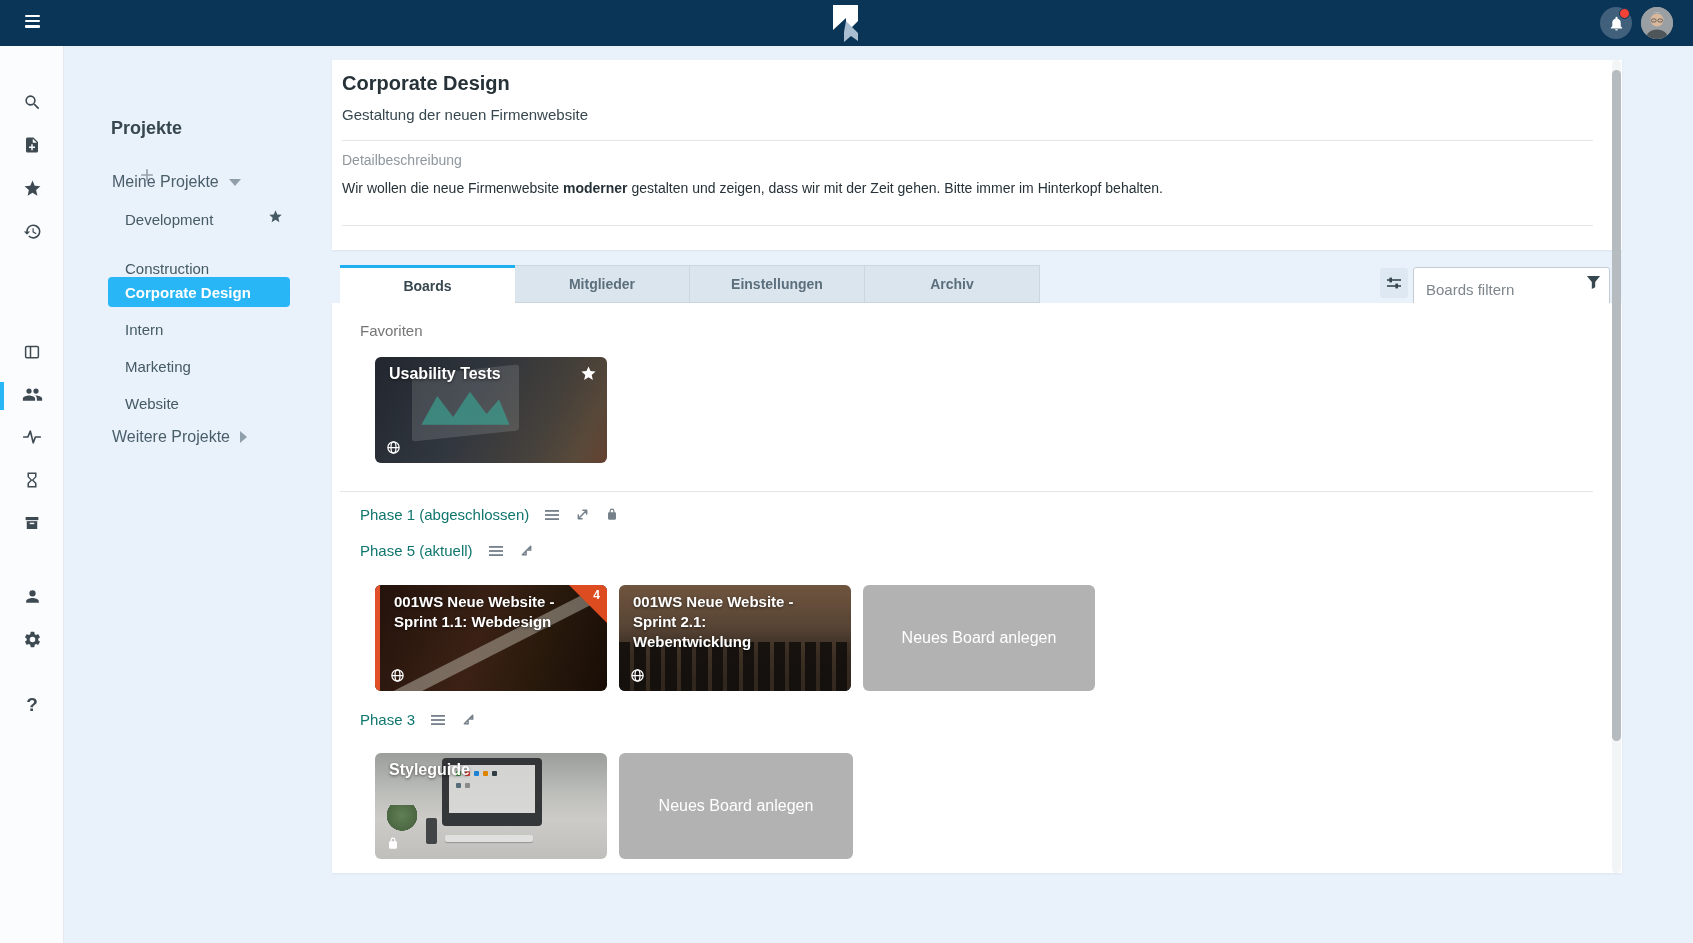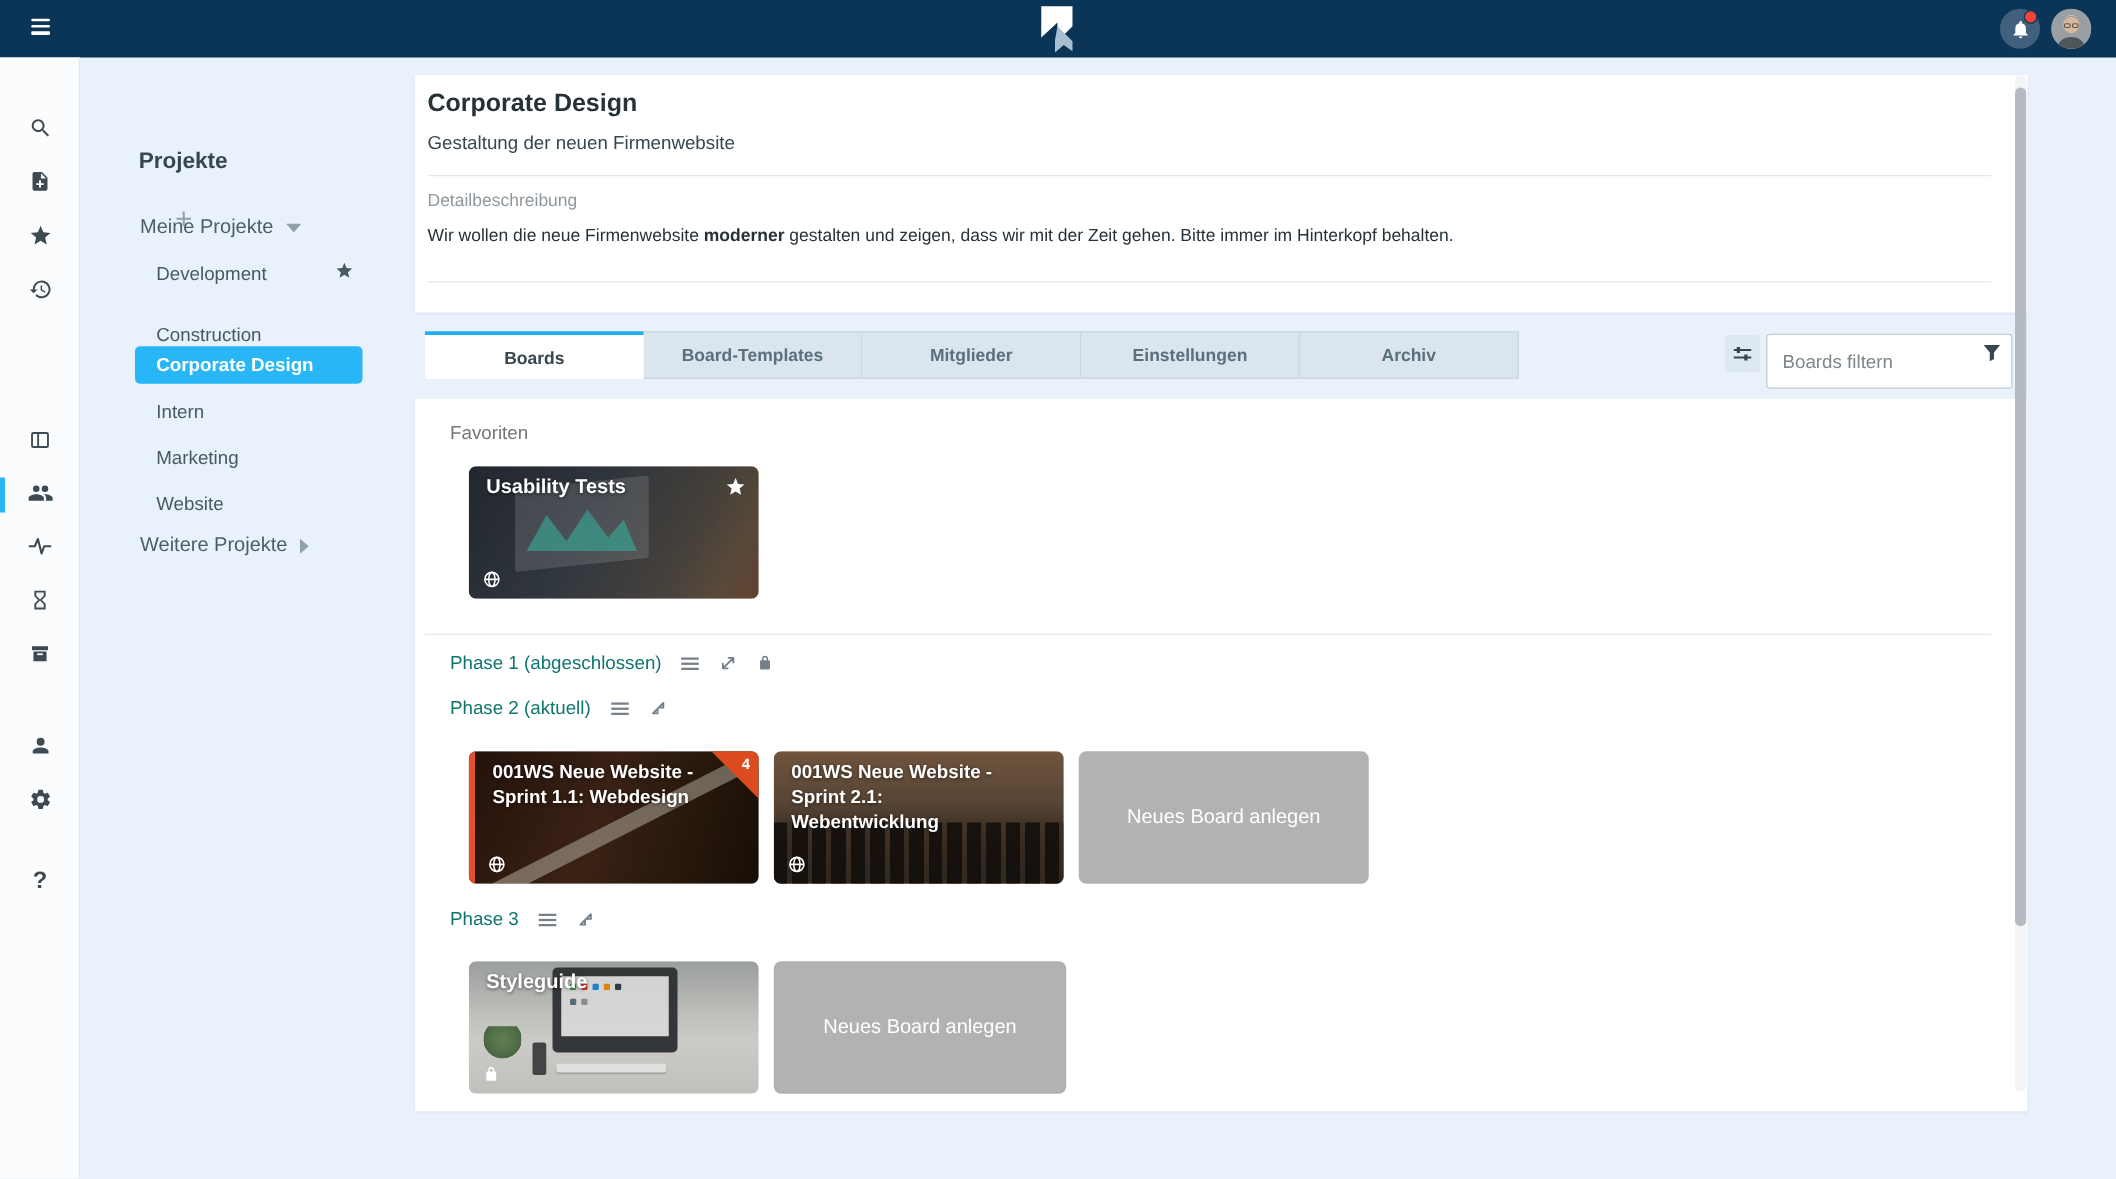--- a/index.html
+++ b/index.html
@@ -32,21 +32,21 @@
   .pgroup { position:absolute; left:48px; height:24px; display:flex; align-items:center; gap:10px; font-size:16px; color:#4a5e6a; cursor:pointer; }
   .caret-down { width:0; height:0; border-left:6px solid transparent; border-right:6px solid transparent; border-top:7px solid #90a0ab; }
   .caret-right { width:0; height:0; border-top:6px solid transparent; border-bottom:6px solid transparent; border-left:7px solid #90a0ab; }
   .pitem { position:absolute; left:61px; height:30px; display:flex; align-items:center; font-size:15px; color:#455a64; cursor:pointer; }
   .pitem-selected { left:44px; padding:0 0 0 17px; width:182px; background:#29b6f6; border-radius:4px; color:#fff; font-weight:bold; }
   .fav-star { position:absolute; left:204px; top:8px; color:#455a64; line-height:0; }
 
   
   .panel { position:absolute; background:#fff; box-shadow:0 1px 2px rgba(50,70,100,.07); }
   .header-panel { left:332px; top:60px; width:1290px; height:190px; }
-  .content-panel { left:332px; top:319px; width:1290px; height:570px; }
+  .content-panel { left:332px; top:303px; width:1290px; height:570px; }
 
   .page-title { position:absolute; left:10px; top:12px; font-size:20px; font-weight:bold; color:#263238; }
   .page-subtitle { position:absolute; left:10px; top:46px; font-size:15px; color:#37474f; }
   .hdiv { position:absolute; left:10px; width:1251px; height:0; border-top:1px solid #e4e7ea; }
   .detail-label { position:absolute; left:10px; top:92px; font-size:14px; color:#8f979d; }
   .description { position:absolute; left:10px; top:120px; font-size:14px; color:#263238; }
 
   
   .tabs { position:absolute; left:340px; top:265px; display:flex; height:56px; }
   .tab { width:175px; height:38px; display:flex; align-items:center; justify-content:center; font-size:14px; font-weight:bold; color:#5c6f7c; background:#dbe5ee; border:1px solid #cad6e0; border-left:none; cursor:pointer; }
@@ -244,23 +244,20 @@
       <span>Wir wollen die neue Firmenwebsite </span><b>moderner</b><span> gestalten und zeigen, dass wir mit der Zeit gehen. Bitte immer im Hinterkopf behalten.</span>
     </div>
     <div class="hdiv" style="top:165px"></div>
   </div>
 
   <div class="tabs">
     <div class="tab active">
         <span>Boards</span>
       </div>
     <div class="tab">
-        <span>Board-Templates</span>
-      </div>
-    <div class="tab">
         <span>Mitglieder</span>
       </div>
     <div class="tab">
         <span>Einstellungen</span>
       </div>
     <div class="tab">
         <span>Archiv</span>
       </div>
   </div>
   <div class="tune-btn">
@@ -312,21 +309,21 @@
           </svg>
         </span>
       <span class="sicon static">
           <svg width="14" height="15" viewBox="0 0 24 24">
             <path fill="#75808a" d="M12 1.8A4.2 4.2 0 0 0 7.8 6v2.2H7A1.8 1.8 0 0 0 5.2 10v9c0 1 .8 1.8 1.8 1.8h10a1.8 1.8 0 0 0 1.8-1.8v-9A1.8 1.8 0 0 0 17 8.2h-.8V6A4.2 4.2 0 0 0 12 1.8zm0 2A2.2 2.2 0 0 1 14.2 6v2.2H9.8V6A2.2 2.2 0 0 1 12 3.8z"></path>
           </svg>
         </span>
     </div>
 
     <div class="section-row" style="left:28px; top:239px">
-      <span class="stitle">Phase 2 (aktuell)</span>
+      <span class="stitle">Phase 5 (aktuell)</span>
       <span class="sicon">
           <svg width="16" height="16" viewBox="0 0 16 16">
             <rect x="1" y="3" width="14" height="1.8" fill="#75808a"></rect>
             <rect x="1" y="7.1" width="14" height="1.8" fill="#75808a"></rect>
             <rect x="1" y="11.2" width="14" height="1.8" fill="#75808a"></rect>
           </svg>
         </span>
       <span class="sicon">
           <svg width="15" height="15" viewBox="0 0 18 18">
             <path d="M4 14 14 4M8.5 9.5V14H4M9.5 8.5H14V4" fill="none" stroke="#75808a" stroke-width="1.8" stroke-linecap="round"></path>

